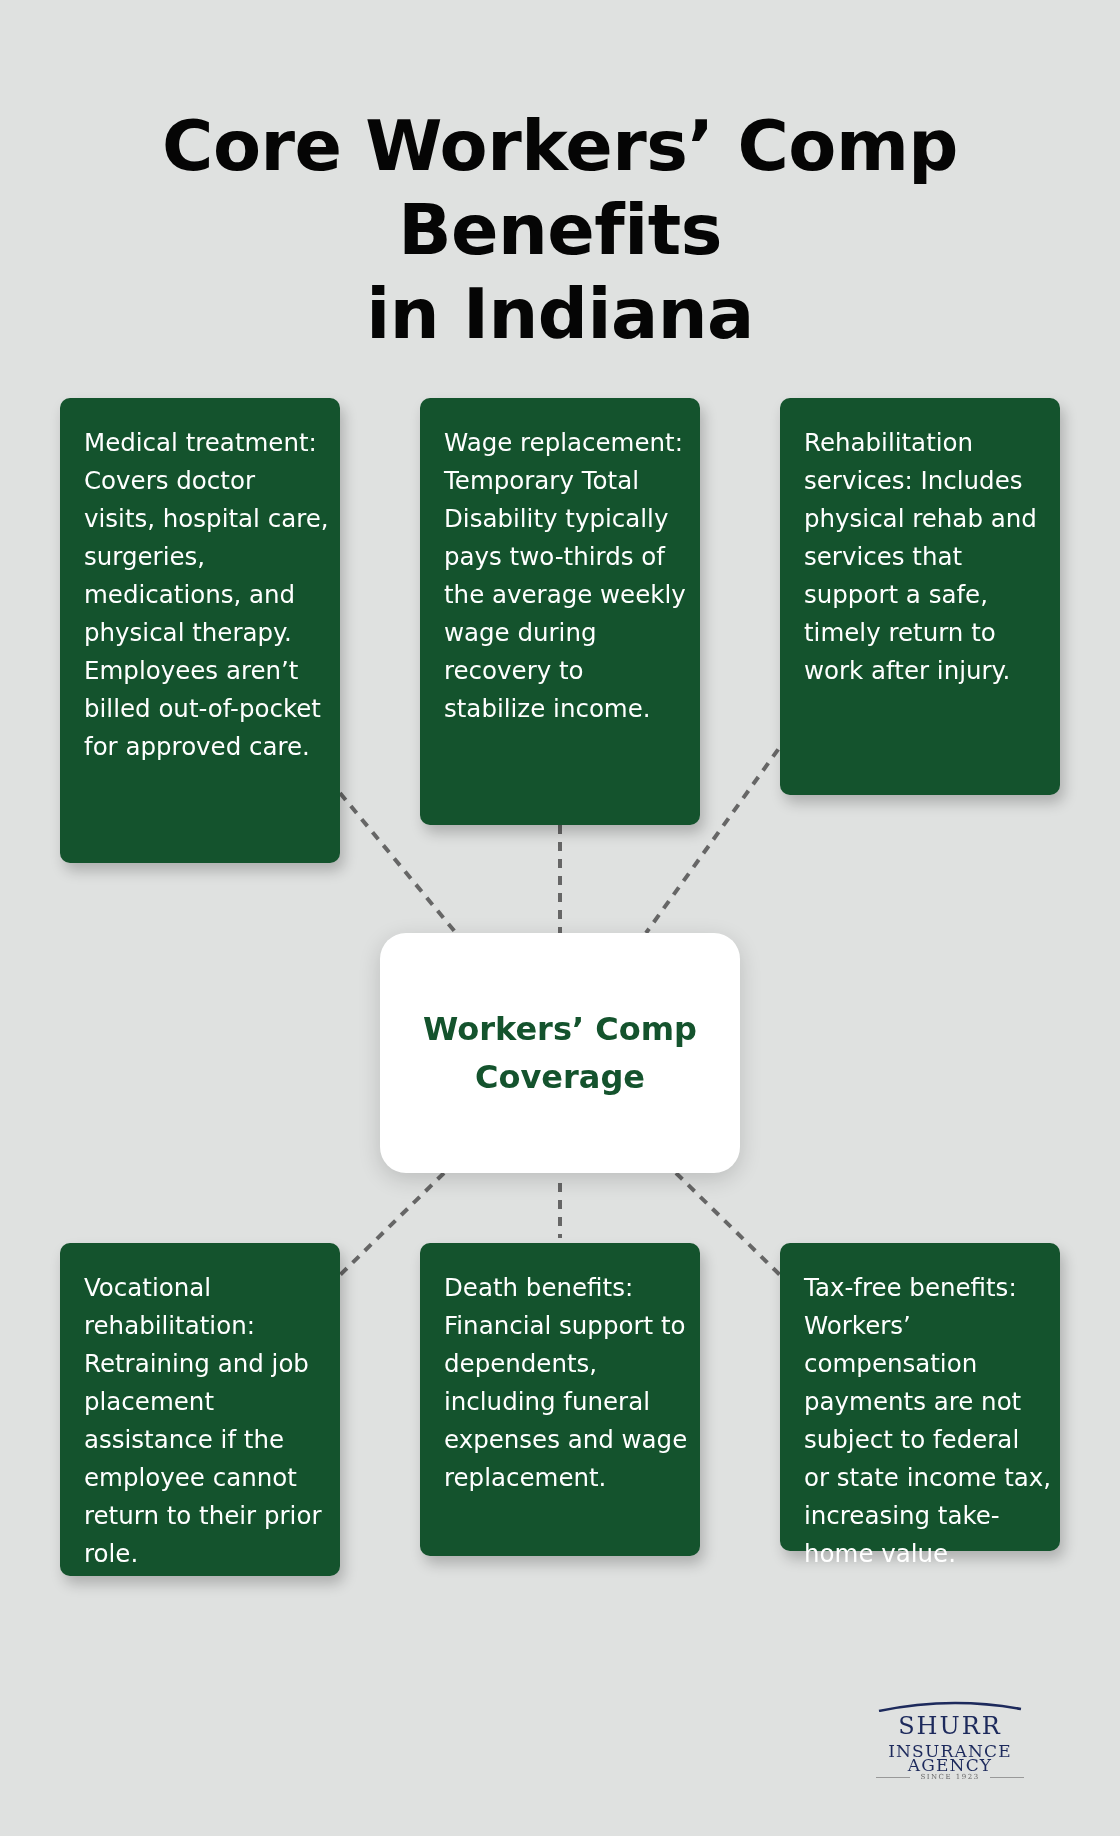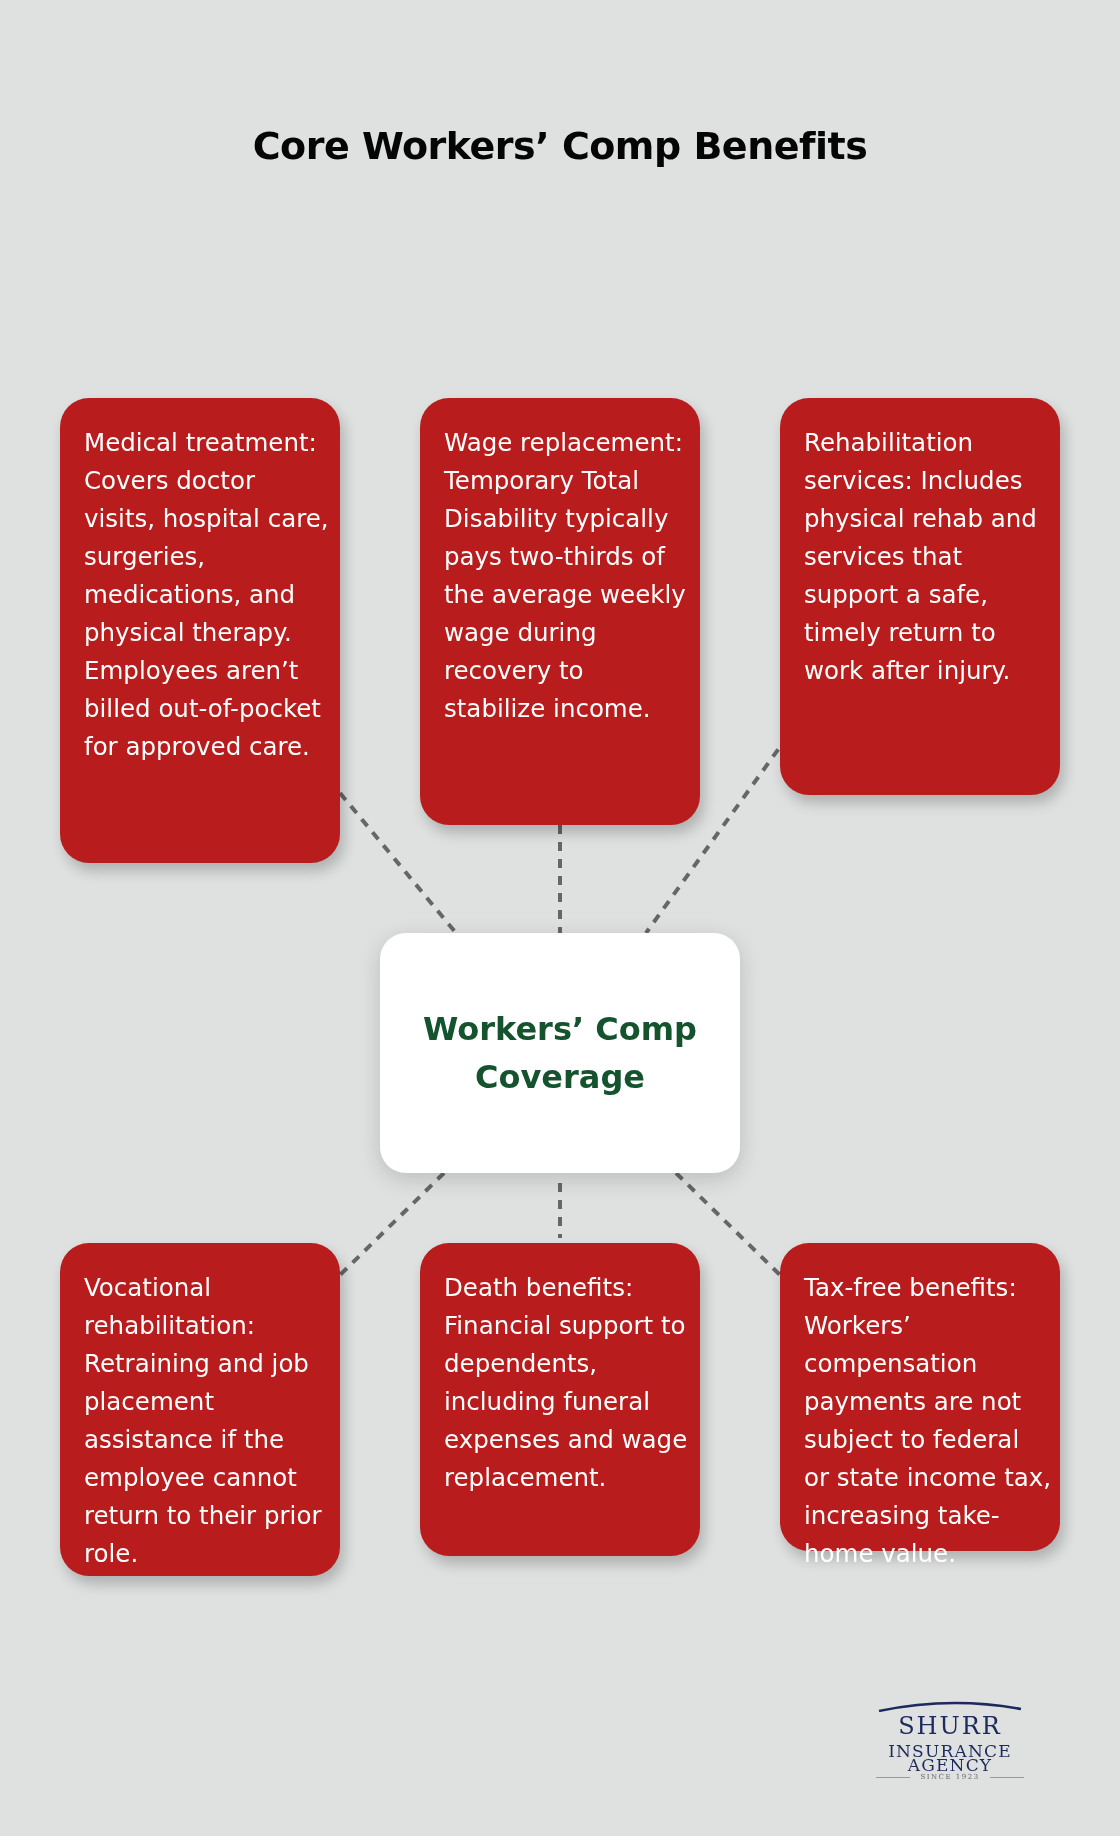--- a/index.html
+++ b/index.html
@@ -15,38 +15,38 @@
       font-family: "DejaVu Sans", sans-serif;
     }
     .title {
       position: absolute;
       left: 0;
       top: 104px;
       width: 1120px;
       text-align: center;
       font-family: "DejaVu Sans", sans-serif;
       font-weight: bold;
-      font-size: 38px;
+      font-size: 70px;
       line-height: 84px;
       color: #050505;
       letter-spacing: -0.5px;
     }
     .connectors {
       position: absolute;
       left: 0;
       top: 0;
       width: 1120px;
       height: 1836px;
     }
     .box {
       position: absolute;
       width: 280px;
       box-sizing: border-box;
-      background: #b91c1c;
-      border-radius: 29px;
+      background: #14532d;
+      border-radius: 10px;
       padding: 26px 8px 20px 24px;
       color: #ffffff;
       font-family: "DejaVu Sans", sans-serif;
       font-size: 24.5px;
       line-height: 38px;
       box-shadow: 4px 8px 14px rgba(0,0,0,0.22);
     }
     .center {
       position: absolute;
       left: 380px;
@@ -107,20 +107,21 @@
       width: 34px;
       height: 1px;
       background: #999;
     }
   </style>
 </head>
 <body>
 
 <div class="title">
   <div>Core Workers’ Comp Benefits</div>
+  <div>in Indiana</div>
 </div>
 
 <svg class="connectors" viewBox="0 0 1120 1836">
   <g stroke="#666666" stroke-width="4" stroke-dasharray="9 8" fill="none">
     <line x1="340" y1="793" x2="456" y2="933"></line>
     <line x1="560" y1="825" x2="560" y2="933"></line>
     <line x1="808" y1="708" x2="646" y2="933"></line>
     <line x1="444" y1="1173" x2="340" y2="1275"></line>
     <line x1="560" y1="1183" x2="560" y2="1238"></line>
     <line x1="676" y1="1173" x2="780" y2="1275"></line>

